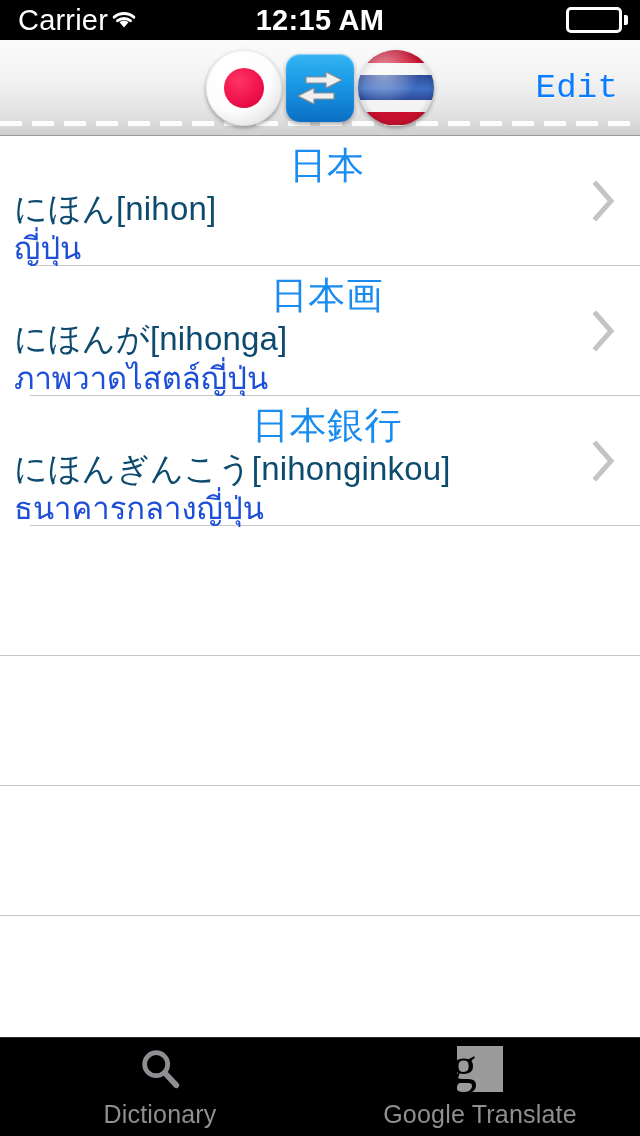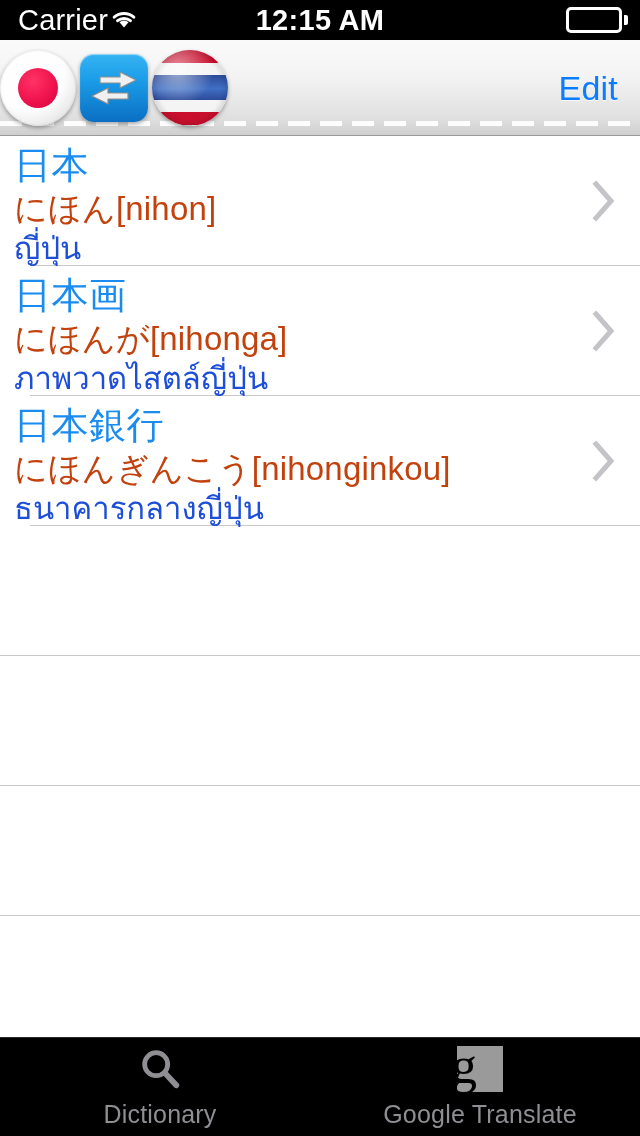--- a/index.html
+++ b/index.html
@@ -31,21 +31,21 @@
   }
   .battery-cap {
     width:4px; height:10px; background:#fff; border-radius:0 2px 2px 0; margin-left:2px;
   }
 
   
   .nav-bar {
     position:absolute; top:40px; left:0; width:640px; height:96px;
     background:linear-gradient(to bottom,#fbfbfb 0%,#f2f2f2 42%,#e0e0e0 82%,#cfcfcf 100%);
     border-bottom:1px solid #9a9a9a;
-    display:flex; align-items:center; 
+    display:flex; align-items:center; justify-content:center;font-family:Liberation Mono, monospace;
   }
   .nav-dash {
     position:absolute; left:0; bottom:9px; width:640px; height:5px;
     background:repeating-linear-gradient(to right,
       #ffffff 0px,#ffffff 22px, rgba(255,255,255,0) 22px, rgba(255,255,255,0) 32px);
     opacity:.95;
   }
   .lang-group { display:flex; align-items:center; gap:4px; z-index:3; }
 
   .flag-jp {
@@ -94,24 +94,24 @@
   
   .list { position:absolute; top:136px; left:0; width:640px; height:901px; background:#fff; }
   .row {
     position:relative; height:130px; width:640px;
     border-bottom:1px solid #c8c8c8;
     background:#fff;
   }
   .row .sep-inset { position:absolute; left:0; bottom:-1px; width:30px; height:1px; background:#fff; }
   .row-text { padding:8px 0 0 14px; }
   .headword {
-    color:#1a8cf0; font-size:37px; line-height:44px; letter-spacing:.5px;
+    color:#1a8cf0; font-size:37px; line-height:44px; letter-spacing:.5px;text-align:center;
   }
   .reading {
-    color:#c2410c; font-size:33px; line-height:41px; letter-spacing:.2px;
+    color:#0c4a6e; font-size:33px; line-height:41px; letter-spacing:.2px;
   }
   .meaning {
     color:#1d4ed8; font-size:31px; line-height:40px;
   }
   .chevron {
     position:absolute; right:24px; top:50%; transform:translateY(-50%);
     width:24px; height:42px;
   }
   .row-empty { height:130px; width:640px; border-bottom:1px solid #c8c8c8; position:relative; }
 

